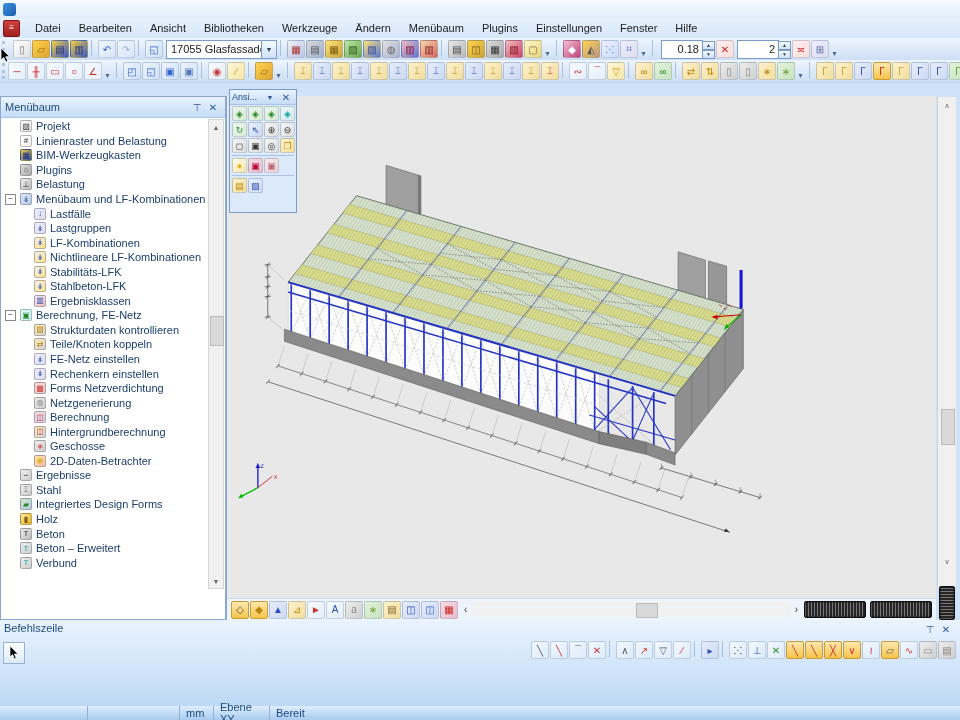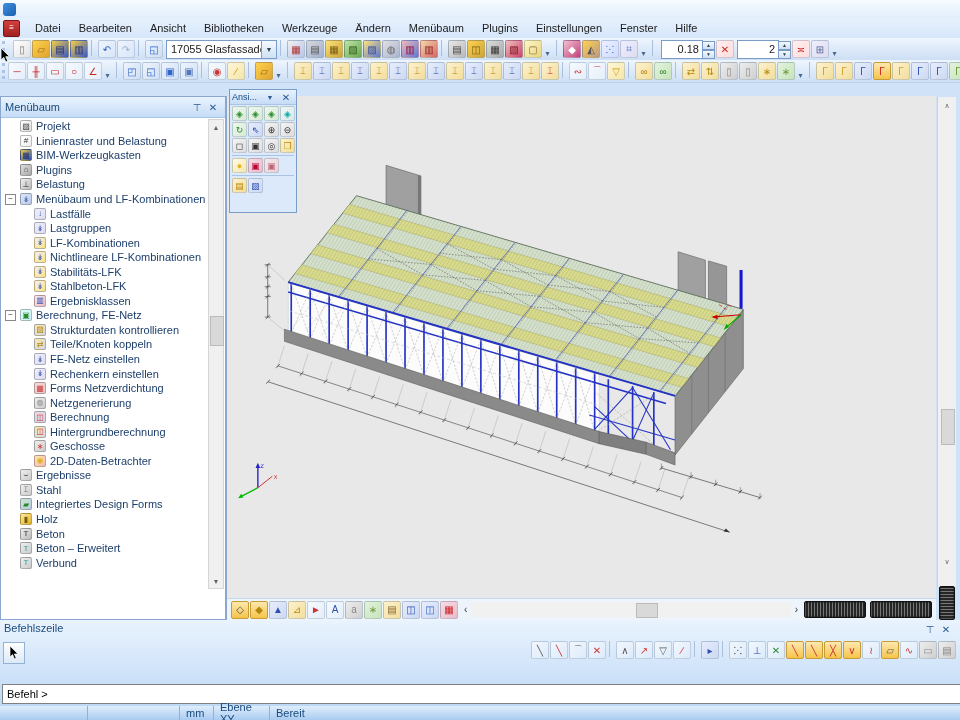--- a/index.html
+++ b/index.html
@@ -697,23 +697,20 @@
         <span class="tbi pressed" style="color: rgb(204, 51, 51);">╲</span>
         <span class="tbi pressed" style="color: rgb(204, 51, 51);">╳</span>
         <span class="tbi pressed" style="color: rgb(204, 51, 51);">∨</span>
         <span class="tbi" style="background: linear-gradient(135deg, rgb(242, 247, 254), rgb(220, 235, 250)); color: rgb(204, 51, 51);">≀</span>
         <span class="tbi pressed" style="color: rgb(85, 85, 85);">▱</span>
         <span class="tbi" style="background: linear-gradient(135deg, rgb(242, 247, 254), rgb(220, 235, 250)); color: rgb(204, 51, 51);">∿</span>
         <span class="tbi" style="background: linear-gradient(135deg, rgb(237, 237, 237), rgb(207, 207, 207)); color: rgb(136, 136, 136);">▭</span>
         <span class="tbi" style="background: linear-gradient(135deg, rgb(237, 237, 237), rgb(207, 207, 207)); color: rgb(136, 136, 136);">▤</span>
       </span>
     </div>
-  <div id="cmdinput">
-      <span>Befehl &gt;</span>
-    </div>
 </div>
 
 <div class="abs" id="statusbar">
   <span class="scell" style="width:88px"></span>
   <span class="scell" style="width:92px"></span>
   <span class="scell" style="width:34px">mm</span>
   <span class="scell" style="width:56px">Ebene XY</span>
   <span class="scell" style="border-right:none">Bereit</span>
 </div>
 

